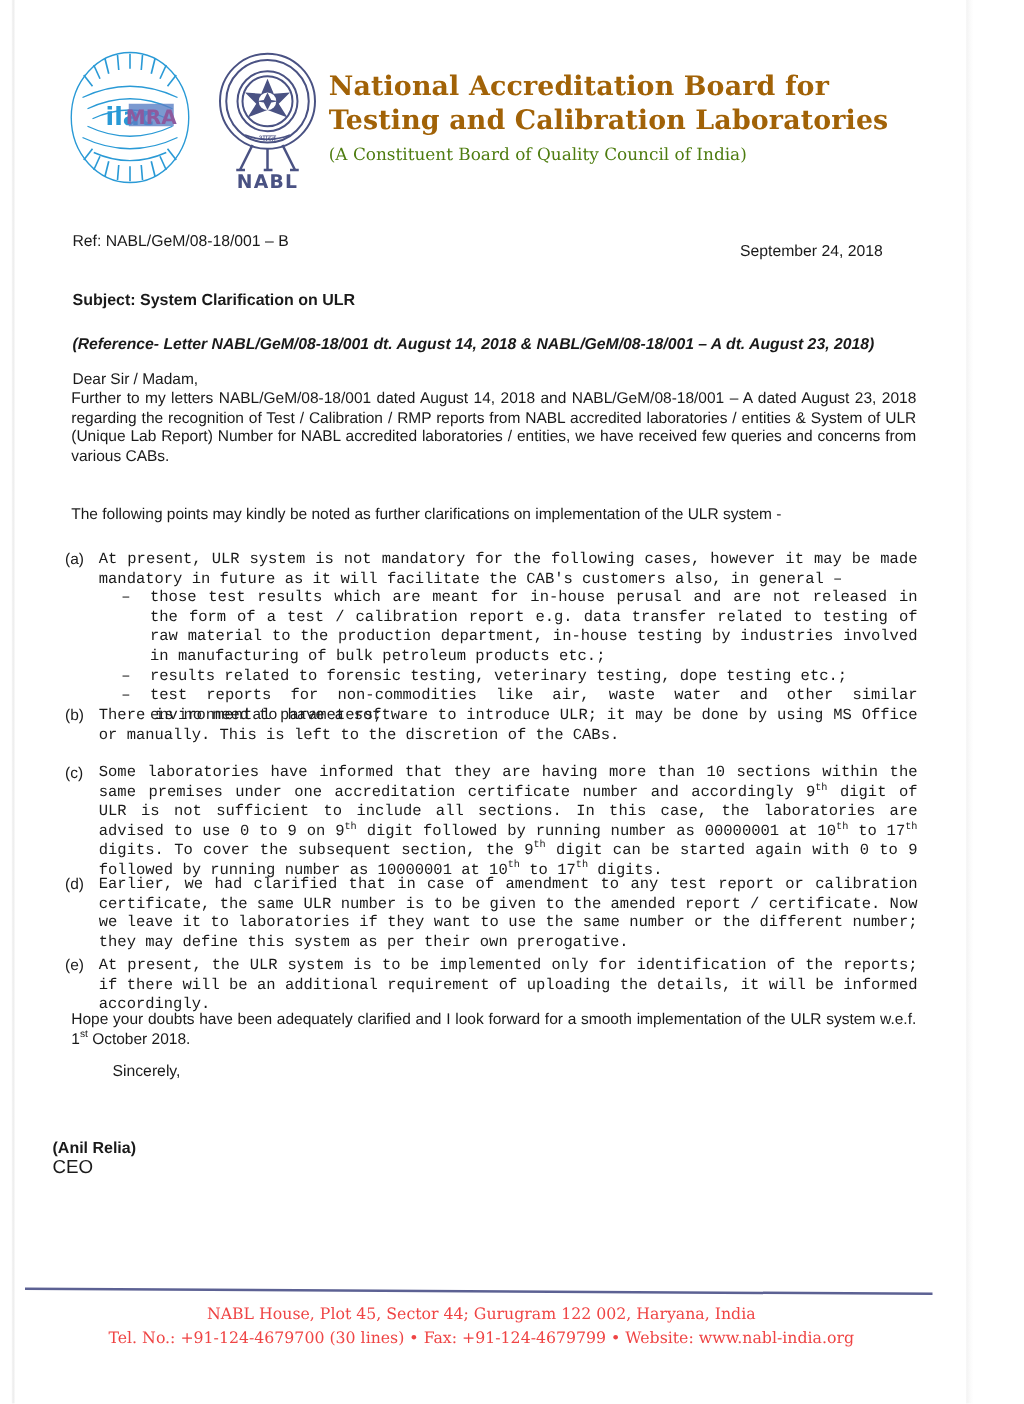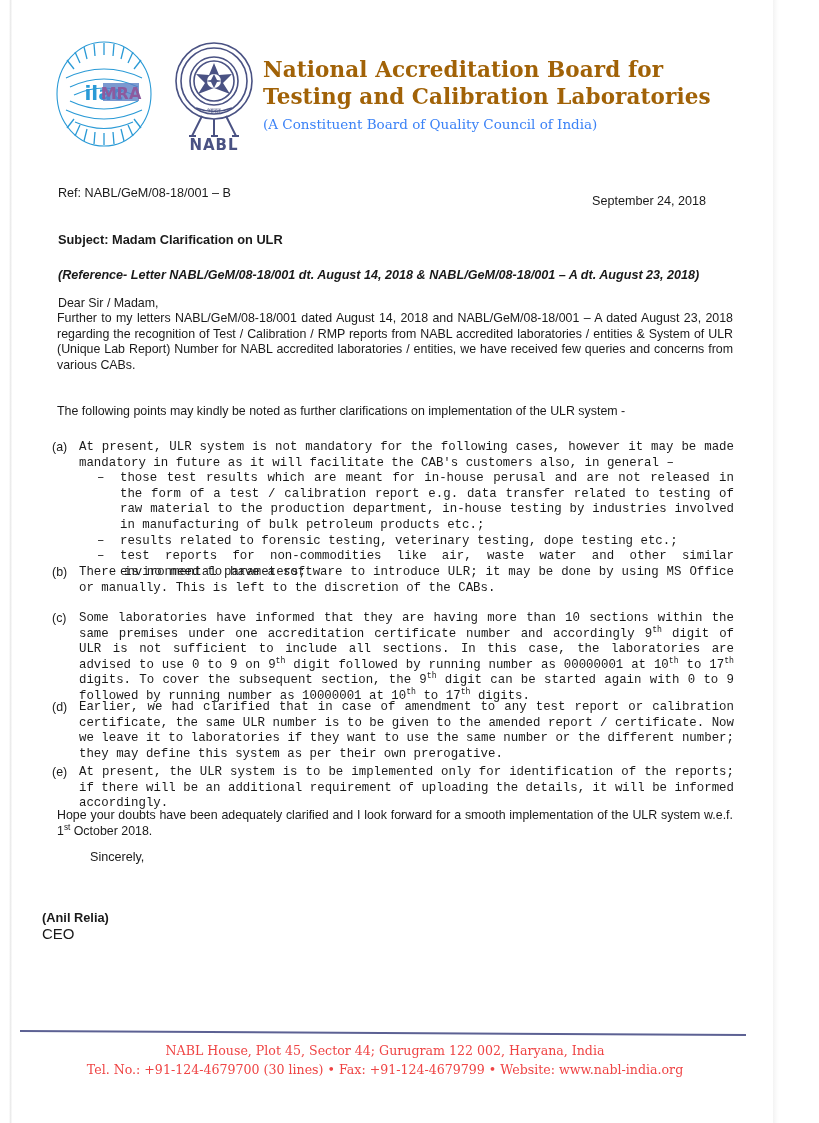--- a/index.html
+++ b/index.html
@@ -64,21 +64,21 @@
     font-weight: bold;
     font-size: 21.5px;
     line-height: 27px;
     color: #a16207;
     letter-spacing: .1px;
     white-space: nowrap;
   }
   .org-sub {
     font-family: "DejaVu Serif", serif;
     font-size: 13.5px;
-    color: #3b82f6;
+    color: #4d7c0f;
     margin-top: 6px;
     white-space: nowrap;
   }
   .logo-qci {
     position: absolute;
     left: 688px; top: 40px;
     width: 92px; height: 110px;
   }
 
   
@@ -267,21 +267,21 @@
       <div class="line">Testing and Calibration Laboratories</div>
       <div class="org-sub">(A Constituent Board of Quality Council of India)</div>
     </div>
 
   </div>
 
   <div class="doc-body">
 
     <div class="txt ref-line">Ref: NABL/GeM/08-18/001 – B</div>
     <div class="txt date-line">September 24, 2018</div>
-    <div class="txt subject">Subject: Madam Clarification on ULR</div>
+    <div class="txt subject">Subject: System Clarification on ULR</div>
     <div class="txt reference">(Reference- Letter NABL/GeM/08-18/001 dt. August 14, 2018 &amp; NABL/GeM/08-18/001 – A dt. August 23, 2018)</div>
     <div class="txt salutation">Dear Sir / Madam,</div>
 
     <div class="txt para para-intro">Further to my letters NABL/GeM/08-18/001 dated August 14, 2018 and NABL/GeM/08-18/001 – A dated August 23, 2018 regarding the recognition of Test / Calibration / RMP reports from NABL accredited laboratories / entities &amp; System of ULR (Unique Lab Report) Number for NABL accredited laboratories / entities, we have received few queries and concerns from various CABs.</div>
     <div class="txt para para-points">The following points may kindly be noted as further clarifications on implementation of the ULR system -</div>
 
     <div class="txt item item-a">
       <span class="marker">(a)</span>
       <div class="content">
         <div>At present, ULR system is not mandatory for the following cases, however it may be made mandatory in future as it will facilitate the CAB's customers also, in general –</div>

